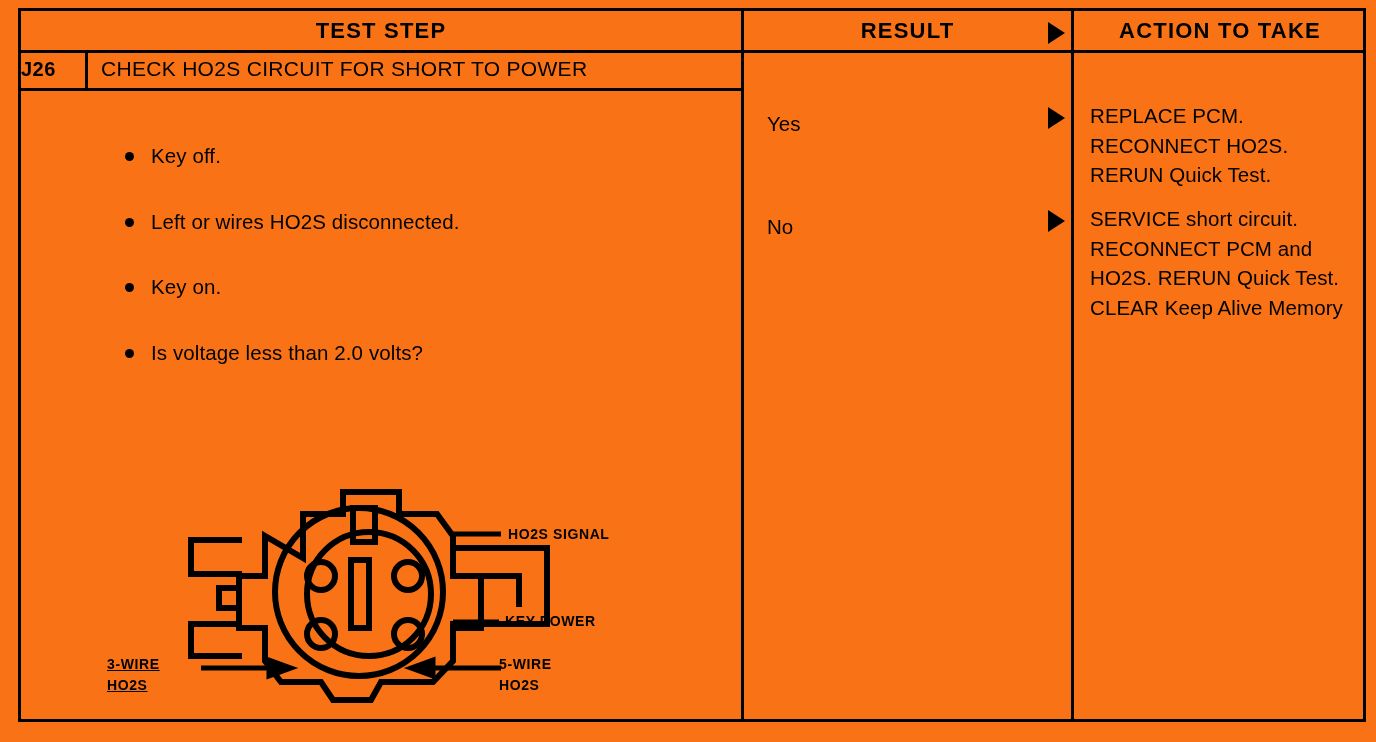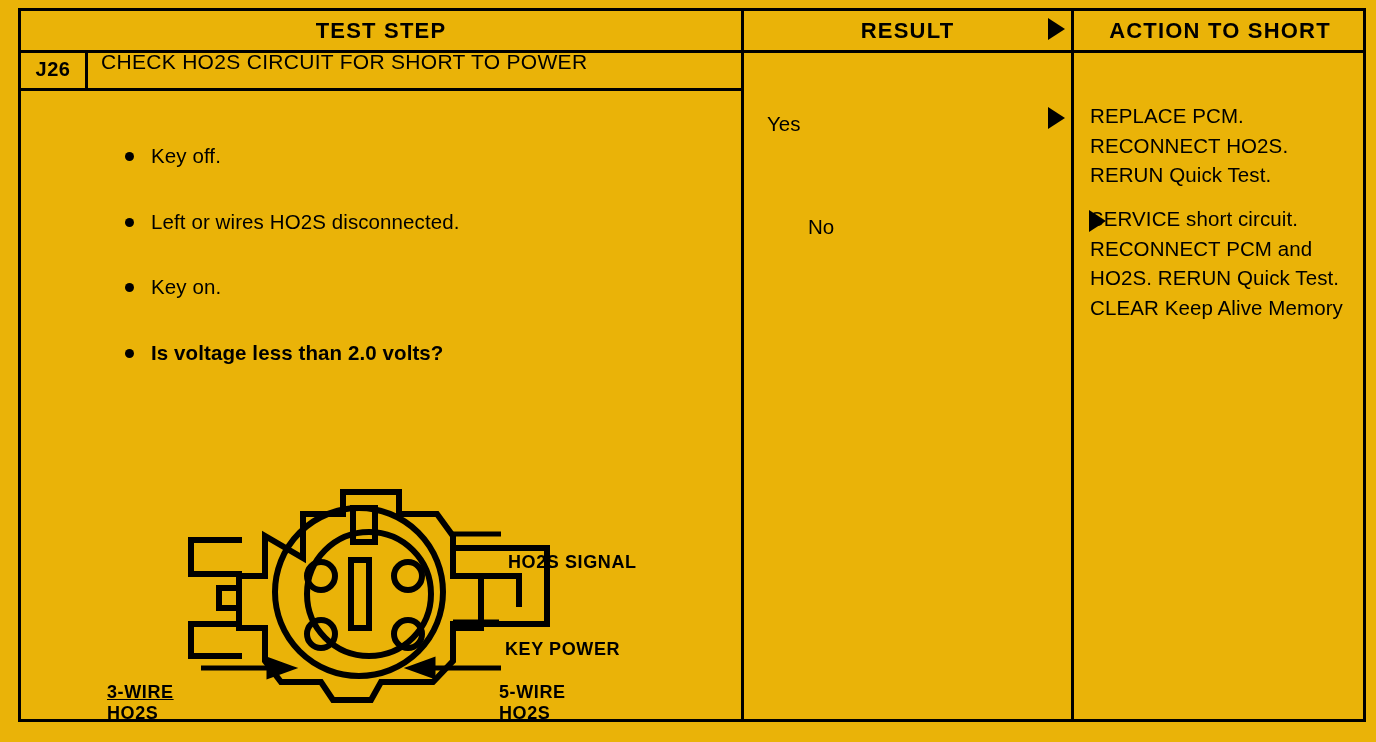--- a/index.html
+++ b/index.html
@@ -10,21 +10,21 @@
   }
   body {
     font-family: "Liberation Sans", sans-serif;
     color: #000000;
     -webkit-font-smoothing: none;
   }
   #page {
     position: relative;
     width: 1376px;
     height: 742px;
-    background: #eab308;
+    background: #f97316;
     overflow: hidden;
   }
 
   
   .table-frame {
     position: absolute;
     left: 18px;
     top: 8px;
     width: 1348px;
     height: 714px;
@@ -76,21 +76,21 @@
     letter-spacing: 1.2px;
   }
   .hdr.test   { left: 0;      width: 720px; }
   .hdr.result { left: 723px;  width: 327px; }
   .hdr.action { left: 1053px; width: 292px; }
 
   .hdr.result .hdr-inner {
     position: relative;
     width: 100%;
     display: flex;
-    align-items: flex-start;
+    align-items: flex-end;
     justify-content: center;
   }
   .tri {
     width: 0; height: 0;
     border-top: 11px solid transparent;
     border-bottom: 11px solid transparent;
     border-left: 17px solid #000;
   }
   .hdr.result .tri {
     position: absolute;
@@ -99,32 +99,32 @@
 
   
   .step-id {
     position: absolute;
     left: 0;
     top: 39px;
     width: 64px;
     height: 38px;
     display: flex;
     align-items: center;
-    justify-content: center;
     font-weight: bold;
     font-size: 20px;
     letter-spacing: 0.5px;
   }
   .step-title {
     position: absolute;
     left: 67px;
     top: 39px;
     width: 653px;
     height: 38px;
     display: flex;
+    align-items: center;
     padding-left: 13px;
     box-sizing: border-box;
     font-size: 21px;
     letter-spacing: 0.3px;
   }
 
   
   .steps {
     position: absolute;
     left: 0;
@@ -145,40 +145,40 @@
   }
   .step-item .dot {
     position: absolute;
     left: 104px;
     top: 11px;
     width: 9px;
     height: 9px;
     border-radius: 50%;
     background: #000;
   }
-  .step-item.bold { font-weight: bold; }
+  .step-item.bold { font-weight: normal; }
 
   
   .result-cell {
     position: absolute;
     left: 723px;
     width: 327px;
     font-size: 20.5px;
     height: 30px;
     display: flex;
     align-items: center;
   }
   .result-cell .rtext { padding-left: 23px; margin-top: 11px; }
   .result-cell .tri {
     position: absolute;
     right: 6px;
     top: 4px;
   }
   .result-cell.yes { top: 92px; }
-  .result-cell.no  { top: 195px; padding-left: 41px; }
+  .result-cell.no  { top: 195px; }
 
   
   .action-cell {
     position: absolute;
     left: 1053px;
     width: 292px;
     padding-left: 16px;
     padding-right: 0;
     box-sizing: border-box;
     font-size: 20.5px;
@@ -192,26 +192,25 @@
   .diagram {
     position: absolute;
     left: 60px;
     top: 445px;
     width: 640px;
     height: 270px;
   }
   .diagram svg { display: block; }
   .dlabel {
     position: absolute;
-    font-size: 18px;
+    font-size: 14px;
     font-weight: bold;
     letter-spacing: 0.6px;
     white-space: pre;
     line-height: 21px;
-    margin-top: 28px;
   }
   .dlabel.sig   { left: 427px; top: 68px; }
   .dlabel.key   { left: 424px; top: 155px; }
   .dlabel.w4    { left: 418px; top: 198px; }
   .dlabel.w3    { left: 26px;  top: 198px; text-decoration: underline; }
 </style>
 </head>
 <body>
 
 <div id="page">
@@ -227,21 +226,21 @@
     <div class="hdr test">
       <span>TEST STEP</span>
     </div>
     <div class="hdr result">
       <div class="hdr-inner">
         <span>RESULT</span>
         <span class="tri"></span>
       </div>
     </div>
     <div class="hdr action">
-      <span>ACTION TO SHORT</span>
+      <span>ACTION TO TAKE</span>
     </div>
 
     <div class="step-id">
       <span>J26</span>
     </div>
     <div class="step-title">
       <span>CHECK HO2S CIRCUIT FOR SHORT TO POWER</span>
     </div>
 
     <div class="steps">

